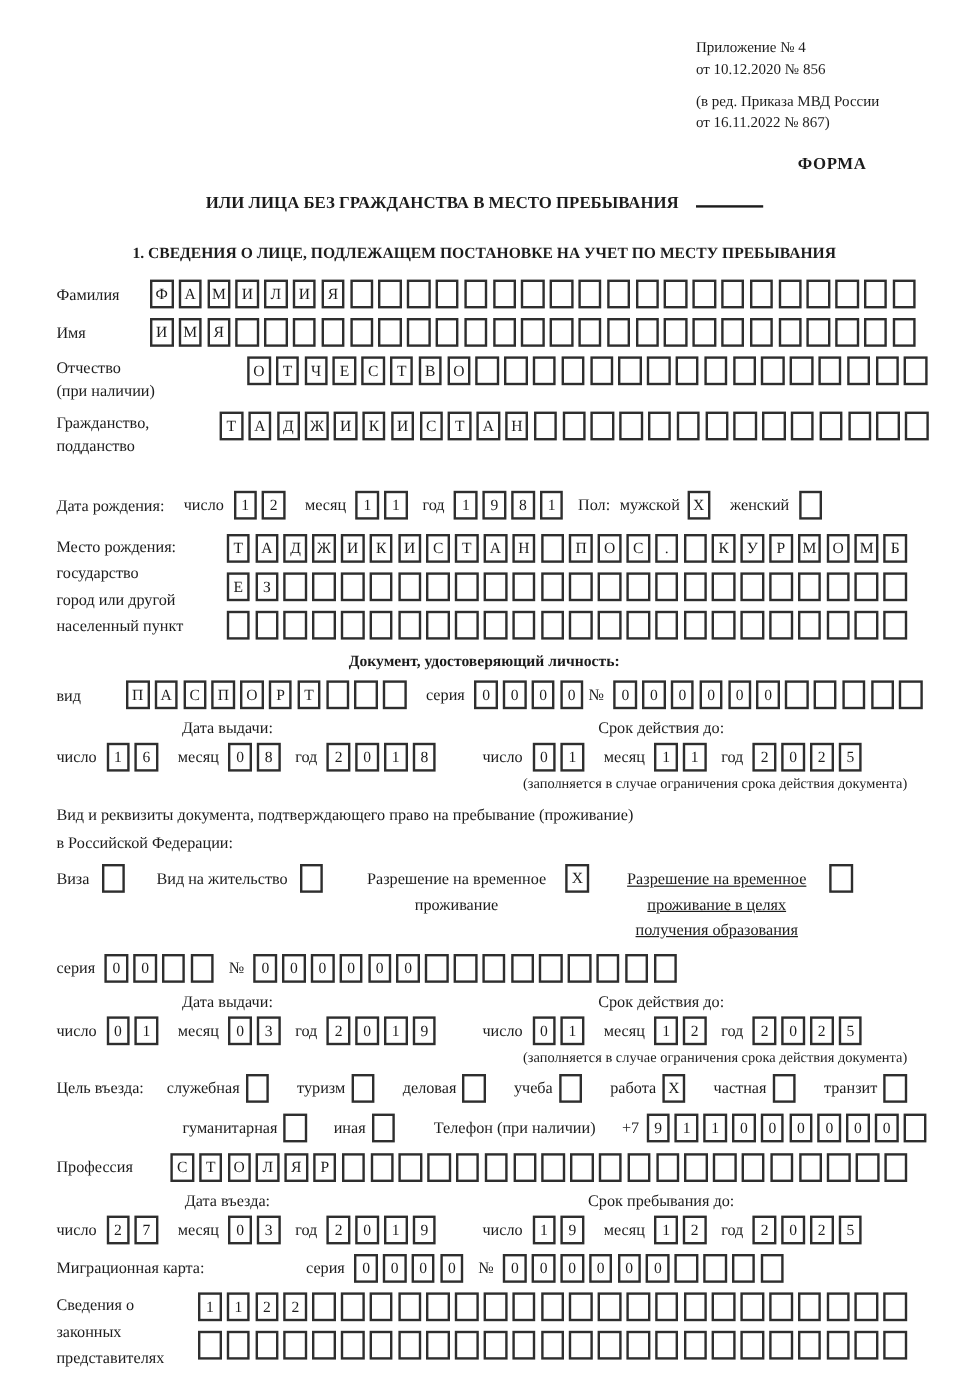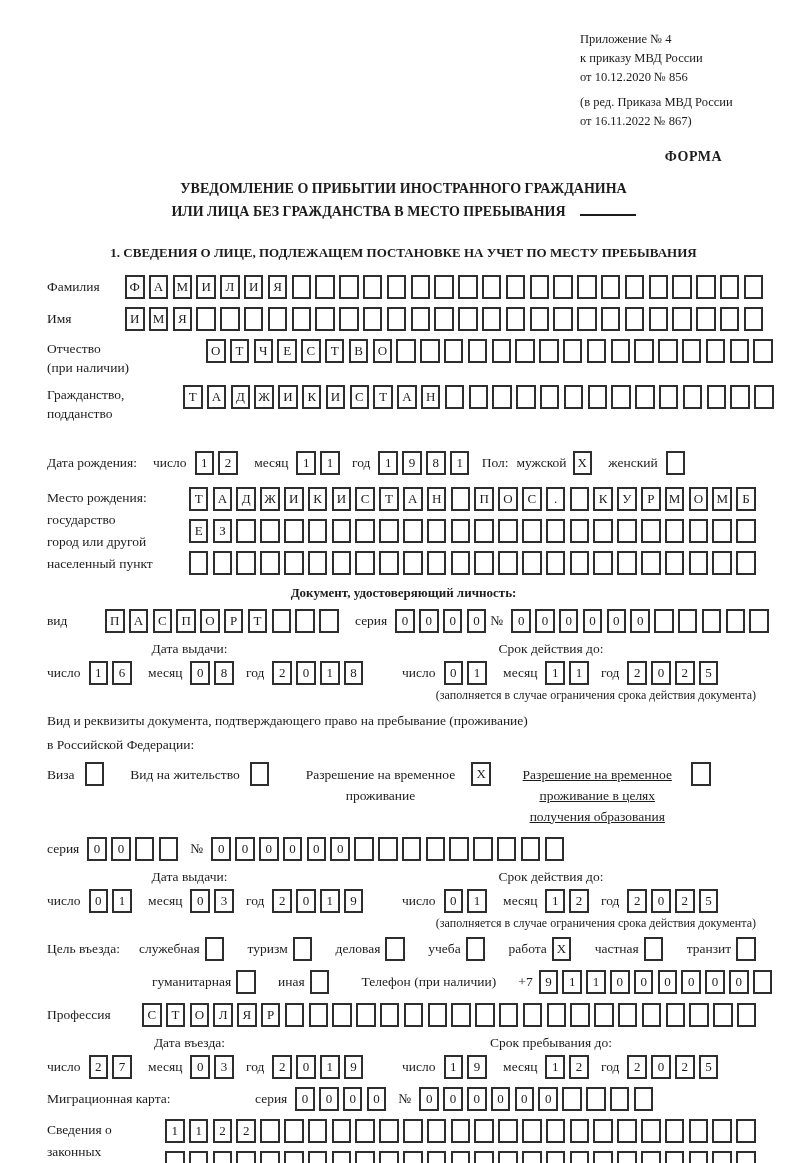--- a/index.html
+++ b/index.html
@@ -50,33 +50,31 @@
   .nw{white-space:nowrap;flex:none;}
 </style>
 </head>
 <body>
 
 <div class="page">
 
   <div class="appendix">
     <div>
         <div>Приложение № 4</div>
-        <div>к приказу МВД России</div>
         <div>от 10.12.2020 № 856</div>
       </div>
     <div class="edition">
         <div>(в ред. Приказа МВД России</div>
         <div>от 16.11.2022 № 867)</div>
       </div>
   </div>
 
   <div class="forma">ФОРМА</div>
 
   <div class="title">
-    <div>УВЕДОМЛЕНИЕ О ПРИБЫТИИ ИНОСТРАННОГО ГРАЖДАНИНА</div>
     <div><span>ИЛИ ЛИЦА БЕЗ ГРАЖДАНСТВА В МЕСТО ПРЕБЫВАНИЯ</span><span class="uline"></span></div>
   </div>
 
   <div class="sec-heading">1. СВЕДЕНИЯ О ЛИЦЕ, ПОДЛЕЖАЩЕМ ПОСТАНОВКЕ НА УЧЕТ ПО МЕСТУ ПРЕБЫВАНИЯ</div>
 
   <div class="row">
     <div class="lbl w78">Фамилия</div>
     <div class="cells">
         <span class="cell">Ф</span>
         <span class="cell">А</span>

